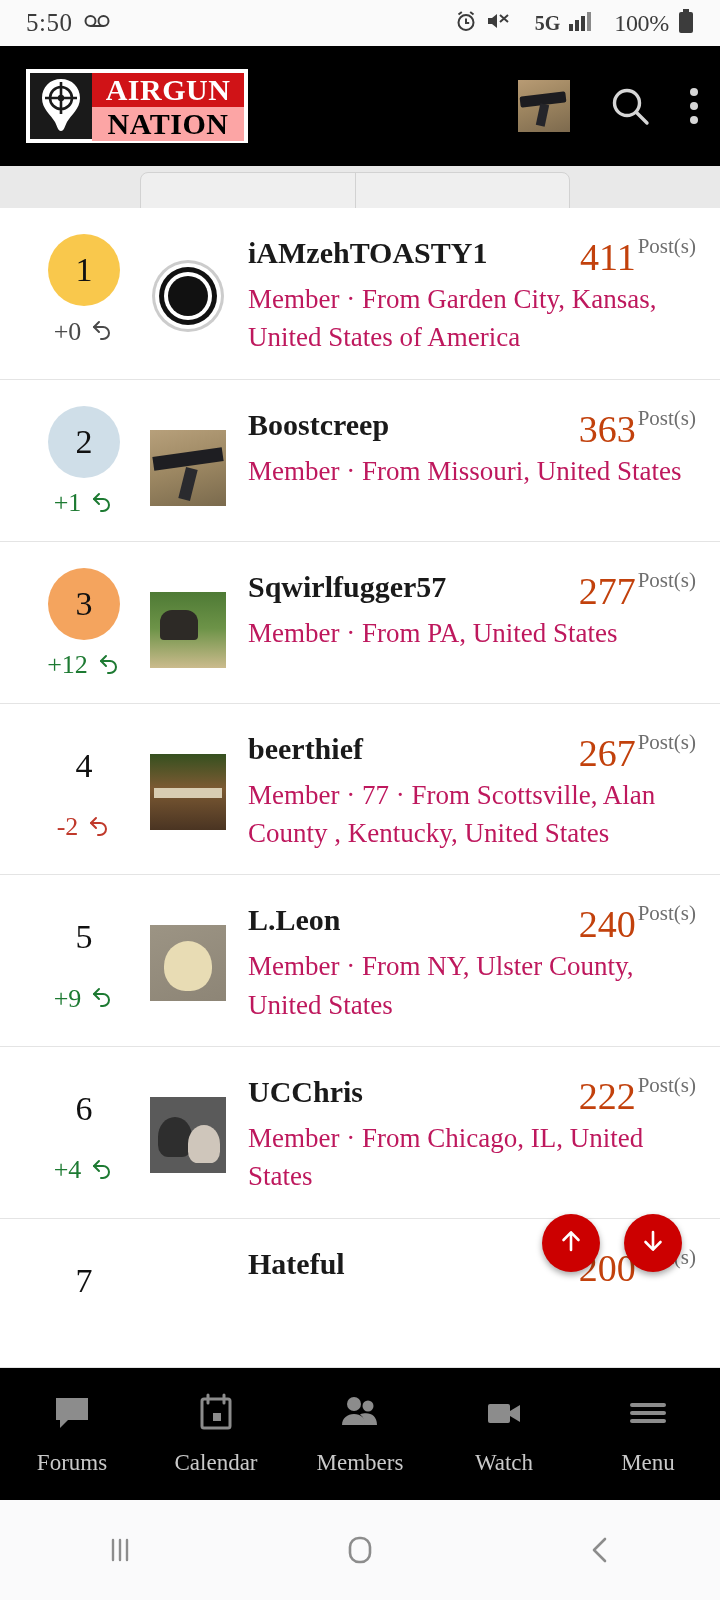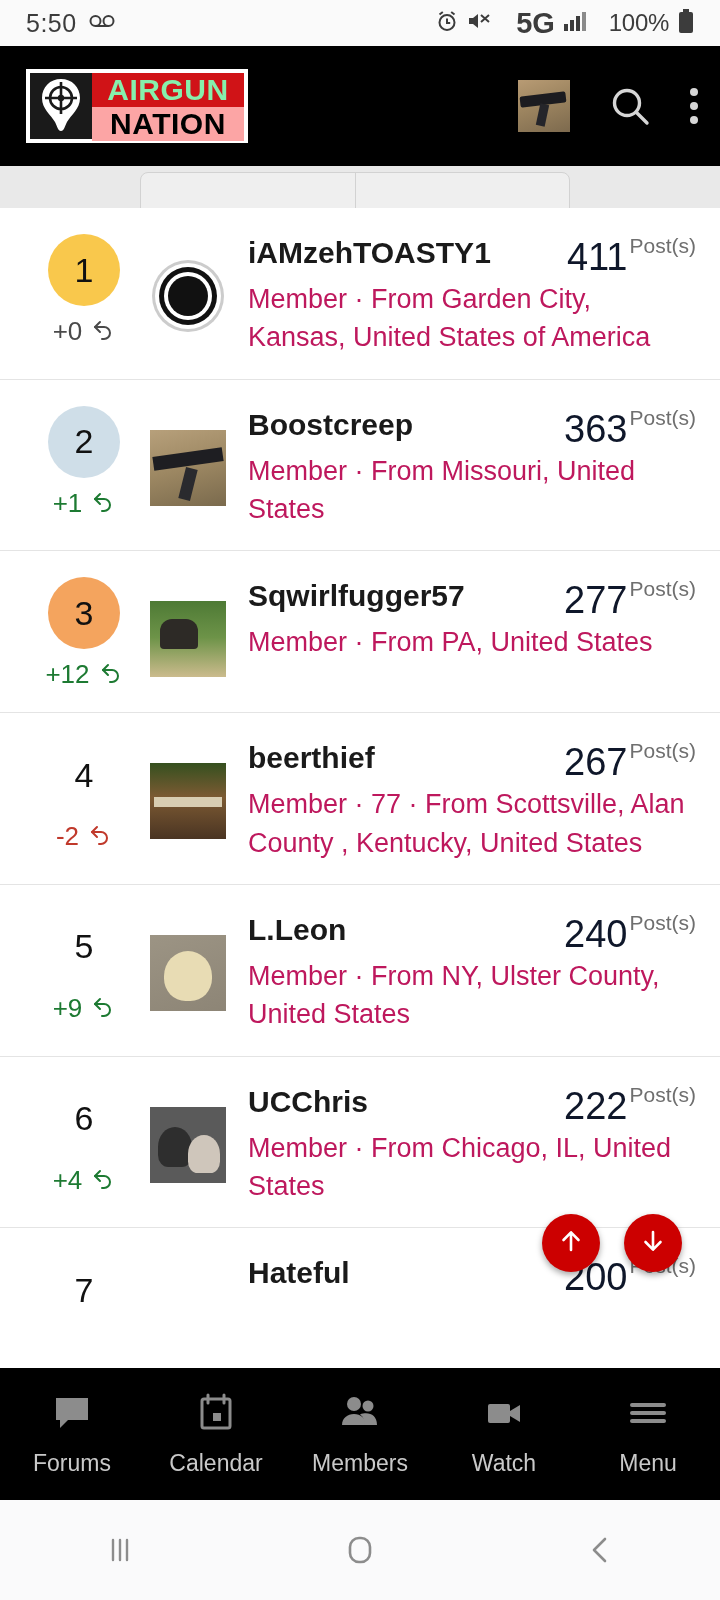--- a/index.html
+++ b/index.html
@@ -2,47 +2,47 @@
 <html><head>
 <meta charset="utf-8">
 <style>
   * { box-sizing: border-box; margin: 0; padding: 0; }
   html, body {
     width: 720px; height: 1600px;
     font-family: "Liberation Sans", sans-serif;
     background: #ffffff;
     overflow: hidden;
   }
-  #app { position: relative; width: 720px; height: 1600px; }
+  #app { position: relative; width: 720px; height: 1600px; font-family: Liberation Serif, serif; }
 
   
   .statusbar {
     height: 46px; background: #fafafa;
     display: flex; align-items: center; justify-content: space-between;
     padding: 0 26px; color: #3c3c3c;
   }
   .sb-left { display: flex; align-items: center; gap: 12px; }
   .sb-time { font-size: 25px; letter-spacing: .5px; }
   .sb-right { display: flex; align-items: center; gap: 9px; }
-  .sb-right .txt { font-size: 29px; font-weight: bold; margin-left: 16px; }
+  .sb-right .txt { font-size: 20px; font-weight: bold; margin-left: 16px; }
   .sb-pct { font-size: 24px; font-weight: normal; letter-spacing: -.3px; margin-left: 12px; }
 
   
   .header {
     height: 120px; background: #000; display: flex; align-items: center;
     padding: 0 26px; position: relative;
   }
   .logo {
     width: 222px; height: 74px; background: #fff; padding: 4px;
     display: flex; align-items: stretch;
   }
   .logo-mark { width: 62px; background: #1a1a1a; position: relative; }
   .logo-words { flex: 1; display: flex; flex-direction: column; }
   .logo-top {
-    background: #d01317; color: #86efac; flex: 1;
+    background: #d01317; color: #ffffff; flex: 1;
     display: flex; align-items: center; justify-content: center;
     font-weight: bold; font-size: 30px; letter-spacing: .5px;
   }
   .logo-bot {
     background: #fca5a5; color: #000; flex: 1;
     display: flex; align-items: center; justify-content: center;
     font-weight: bold; font-size: 30px; letter-spacing: .5px;
   }
   .header-actions {
     position: absolute; right: 22px; top: 0; height: 120px;
@@ -148,21 +148,21 @@
     width: 32px; height: 38px; background: #cfc6bb; border-radius: 50% 50% 30% 30%;
   }
 
   .info { flex: 1; min-width: 0; padding-right: 6px; }
   .info-top { display: flex; align-items: flex-start; }
   .uname {
     font-size: 30px; font-weight: bold; color: #1a1a1a;
     line-height: 1.28; flex: 1; word-break: break-word;
   }
   .count-wrap { display: flex; align-items: flex-start; flex-shrink: 0; }
-  .count { font-size: 38px; color: #0f172a; line-height: 1; padding-top: 4px; }
+  .count { font-size: 38px; color: #c2410c; line-height: 1; padding-top: 4px; }
   .count-label { font-size: 21px; color: #6f6f6f; margin-left: 2px; padding-top: 0px; }
   .meta {
     font-size: 27px; color: #be185d; line-height: 1.42; margin-top: 4px;
   }
 
   
   .fabs {
     position: absolute; right: 38px; display: flex; gap: 24px; z-index: 30;
   }
   .fab {

